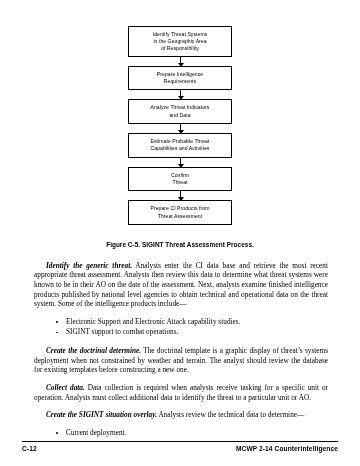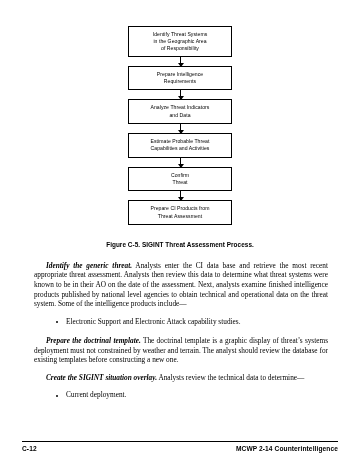--- a/index.html
+++ b/index.html
@@ -182,24 +182,26 @@
 
     <div class="fig-caption">Figure C-5. SIGINT Threat Assessment Process.</div>
   </div>
 
   <div class="body">
 
     <p class="para"><span class="lead">Identify the generic threat.</span><span> Analysts enter the CI data base and retrieve the most recent appropriate threat assessment. Analysts then review this data to determine what threat systems were known to be in their AO on the date of the assessment. Next, analysts examine finished intelligence products published by national level agencies to obtain technical and operational data on the threat system. Some of the intelligence products include—</span></p>
 
     <ul class="bullets">
       <li>Electronic Support and Electronic Attack capability studies.</li>
+      <li>SIGINT support to combat operations.</li>
     </ul>
 
-    <p class="para"><span class="lead">Prepare the doctrinal template.</span><span> The doctrinal template is a graphic display of threat’s systems deployment must not constrained by weather and terrain. The analyst should review the database for existing templates before constructing a new one.</span></p>
-
+    <p class="para"><span class="lead">Create the doctrinal determine.</span><span> The doctrinal template is a graphic display of threat’s systems deployment when not constrained by weather and terrain. The analyst should review the database for existing templates before constructing a new one.</span></p>
+
+    <p class="para"><span class="lead">Collect data.</span><span> Data collection is required when analysts receive tasking for a specific unit or operation. Analysts must collect additional data to identify the threat to a particular unit or AO.</span></p>
 
     <p class="para"><span class="lead">Create the SIGINT situation overlay.</span><span> Analysts review the technical data to determine—</span></p>
 
     <ul class="bullets">
       <li>Current deployment.</li>
 
     </ul>
   </div>
 
   <div class="footer">

